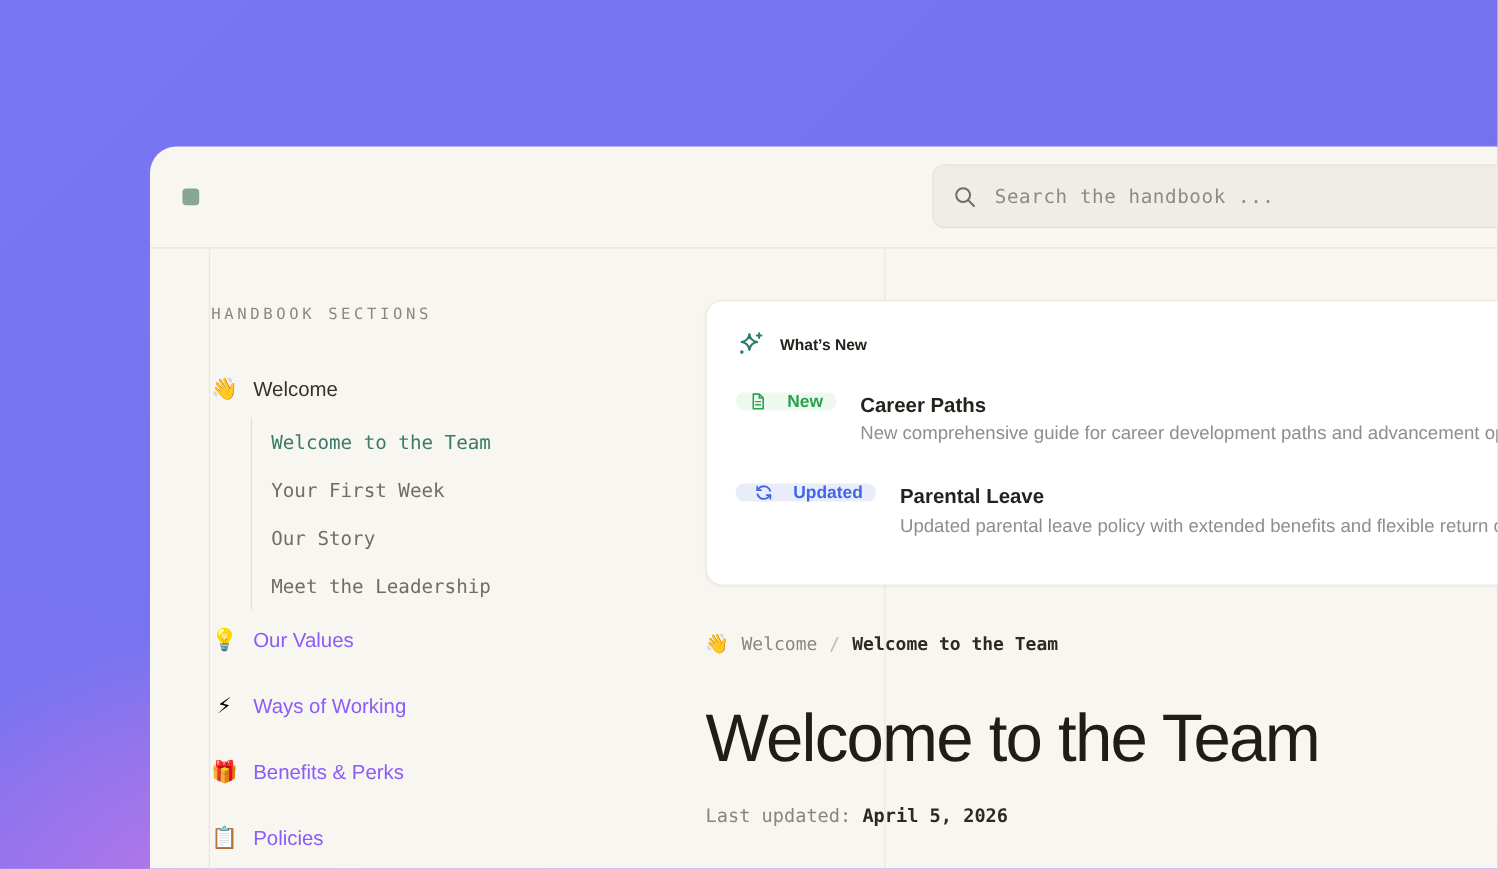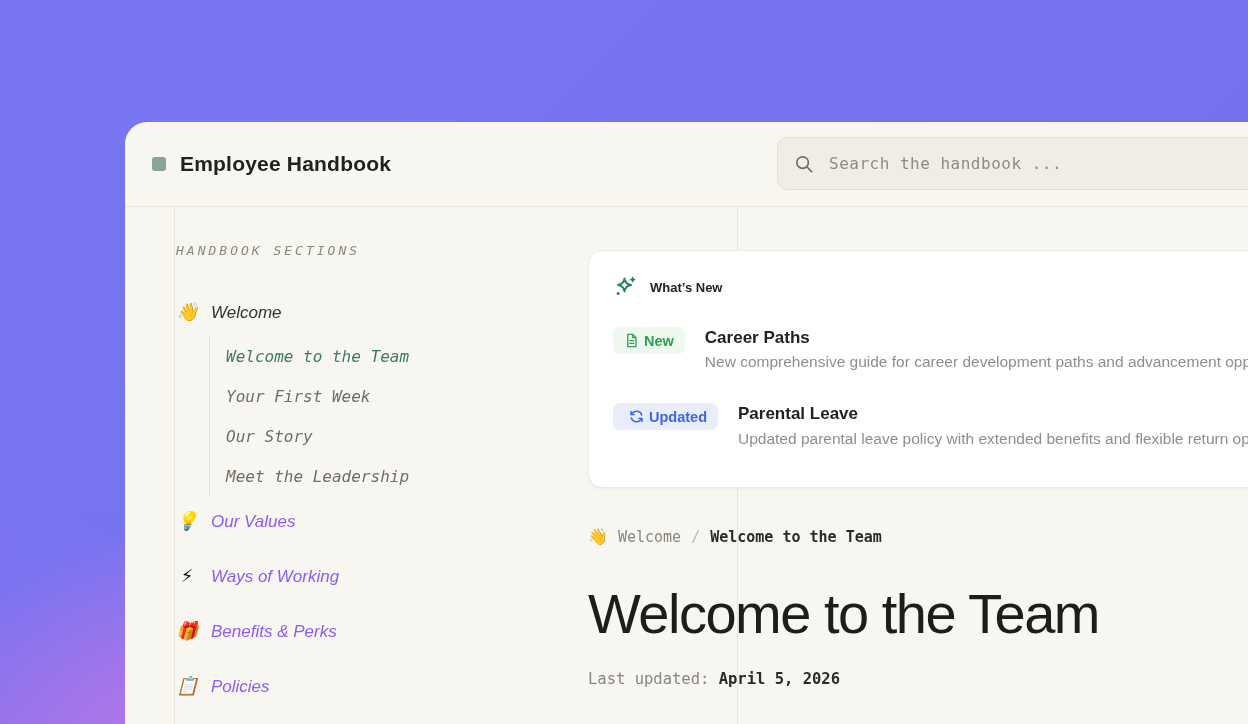--- a/index.html
+++ b/index.html
@@ -33,21 +33,21 @@
     flex:1;background:transparent;border:none;outline:none;
     font-family:"DejaVu Sans Mono","Liberation Mono",monospace;
     font-size:16px;letter-spacing:.5px;color:#55544e;
   }
   .search input::placeholder{color:#8c8b84;opacity:1;}
 
   .guide{position:absolute;width:1px;top:85px;bottom:0;background:#e9e6de;}
   .guide.g1{left:49px;}
   .guide.g2{left:612px;}
 
-  .sidebar{position:absolute;left:51px;top:73px;width:420px;font-style:italic;}
+  .sidebar{position:absolute;left:51px;top:85px;width:420px;}
   .sb-label{margin-top:48px;font-size:13px;letter-spacing:3px;color:#8a8980;}
   .section-row{display:flex;align-items:center;gap:13px;margin-top:34px;cursor:pointer;}
   .section-row.first{margin-top:44px;}
   .section-row.after-sub{margin-top:15px;}
   .section-emoji{font-size:18px;line-height:21px;width:22px;text-align:center;}
   .section-label{font-size:17px;color:#8b5cf6;line-height:21px;}
   .section-row.active .section-label{color:#34332d;font-weight:500;}
   .sublist{margin:13px 0 0 33px;border-left:1px solid #e2dfd7;}
   .subitem{height:40px;display:flex;align-items:center;padding-left:16px;
     font-size:16px;color:#6f6e66;cursor:pointer;}
@@ -58,21 +58,21 @@
     margin-top:43px;width:720px;min-height:238px;box-sizing:border-box;position:relative;
     background:#ffffff;border:1px solid #edeae2;border-radius:14px;
     box-shadow:0 1px 3px rgba(30,25,10,.05);
     padding:24px 24px 26px;
   }
   .wn-head{display:flex;align-items:center;gap:13px;}
   .wn-title-text{font-size:13px;font-weight:700;color:#24231d;}
   .wn-row{display:flex;align-items:flex-start;gap:20px;margin-top:28px;}
   .wn-row + .wn-row{margin-top:32px;}
   .badge{
-    display:inline-flex;align-items:center;gap:5px;height:27px;padding:0 11px;
+    display:inline-flex;align-items:center;gap:17px;height:15px;padding:0 11px;
     border-radius:7px;font-size:14.5px;font-weight:600;white-space:nowrap;flex:0 0 auto;
   }
   .badge.green{color:#2da04f;background:#edf8ee;}
   .badge.blue{color:#4166e5;background:#e9edfa;padding-left:16px;}
   .wn-item-body{min-width:0;}
   .wn-item-title{font-size:17px;font-weight:600;color:#23221c;line-height:1.25;}
   .wn-item-desc{margin-top:5px;font-size:15.5px;color:#8f8e89;white-space:nowrap;overflow:hidden;}
 
   .crumb{margin-top:39px;display:flex;align-items:center;gap:10px;
     font-family:"DejaVu Sans Mono","Liberation Mono",monospace;font-size:15px;}
@@ -87,21 +87,20 @@
     font-family:"DejaVu Sans Mono","Liberation Mono",monospace;}
   .meta b{color:#2b2a24;font-weight:700;}
 </style>
 </head>
 <body>
 
 <div class="app">
 
   <div class="header">
     <span class="logo-mark"></span>
-    <h1 class="app-title">Employee Handbook</h1>
     <div class="search">
       <svg width="20" height="20" viewBox="0 0 20 20">
         <circle cx="8.6" cy="8.6" r="5.8" fill="none" stroke="#6f6e67" stroke-width="1.7"></circle>
         <line x1="13" y1="13" x2="17.6" y2="17.6" stroke="#6f6e67" stroke-width="1.7" stroke-linecap="round"></line>
       </svg>
       <input type="text" placeholder="Search the handbook ..." style="">
     </div>
   </div>
 
   <div class="guide g1"></div>

